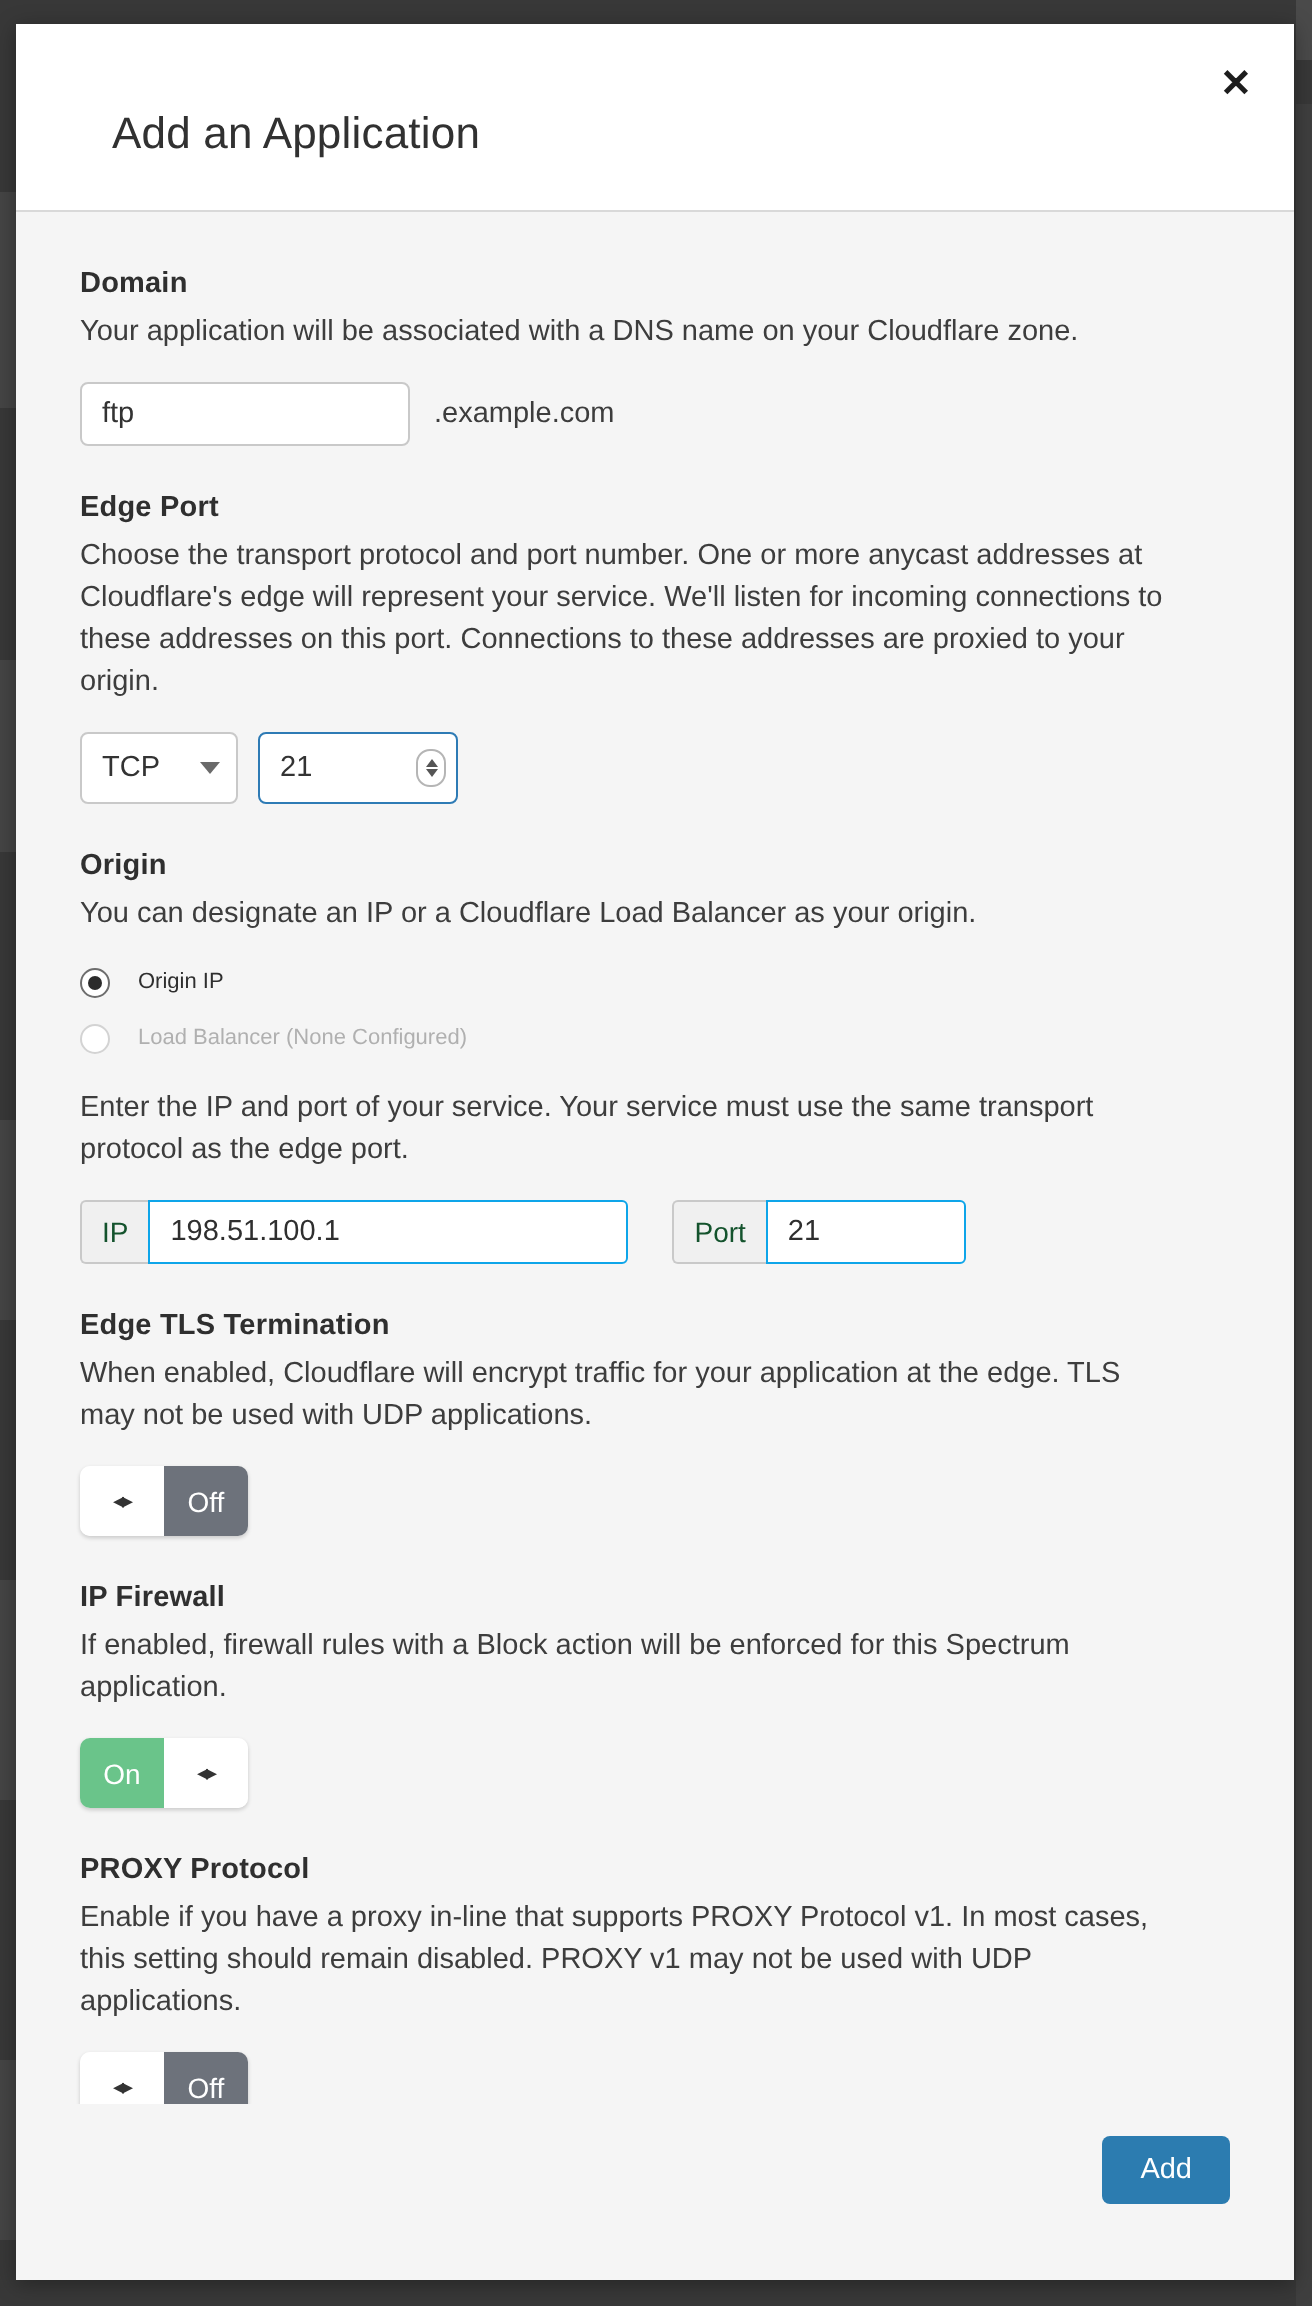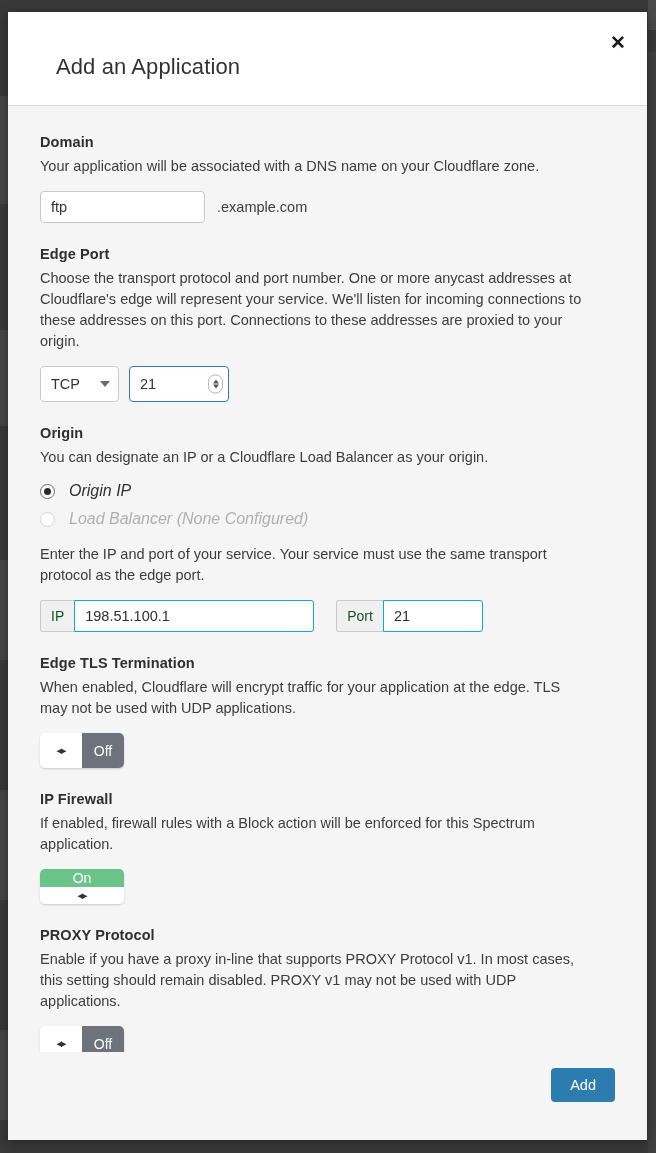--- a/index.html
+++ b/index.html
@@ -258,23 +258,22 @@
     width: 7px; height: 7px;
     border-radius: 50%;
     background: #2b2b2b;
   }
   .radio.disabled {
     border-color: #d3d3d3;
     cursor: default;
   }
   .radio-label {
     margin-left: 14px;
-    font-size: 16px;
+    font-size: 11px;
     color: #2f2f2f;
-    font-style: italic;
   }
   .radio-label.disabled { color: #b0b0b0; }
 
   
   .input-group {
     display: flex;
     align-items: stretch;
     height: 32px;
   }
   .input-group + .input-group { margin-left: 22px; }
@@ -328,21 +327,21 @@
   .toggle .state {
     flex: 1 1 50%;
     display: flex;
     align-items: center;
     justify-content: center;
     font-size: 14px;
     color: #fff;
   }
   .toggle.off .state { background: #6d727b; }
   .toggle.on  .state { background: #6ac48a; }
-  .toggle.on { flex-direction: column; text-align: center; }
+  .toggle.on { flex-direction: row; text-align: center; }
   .toggle.off { flex-direction: row; }
 
   
   #modal-footer {
     flex: 0 0 auto;
     padding: 16px 32px 38px 32px;
     display: flex;
     justify-content: flex-end;
     background: #f5f5f5;
   }

